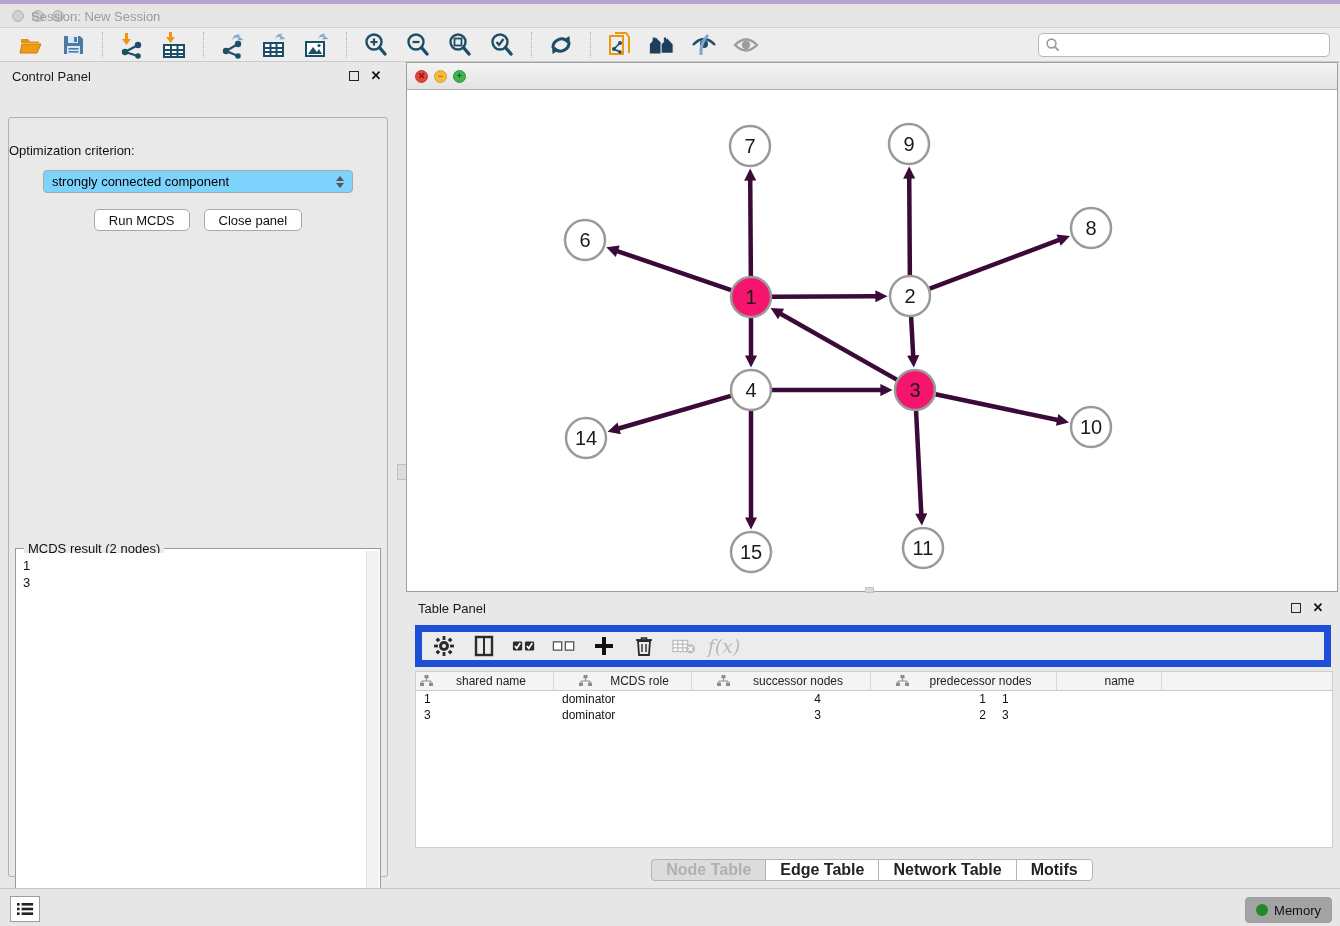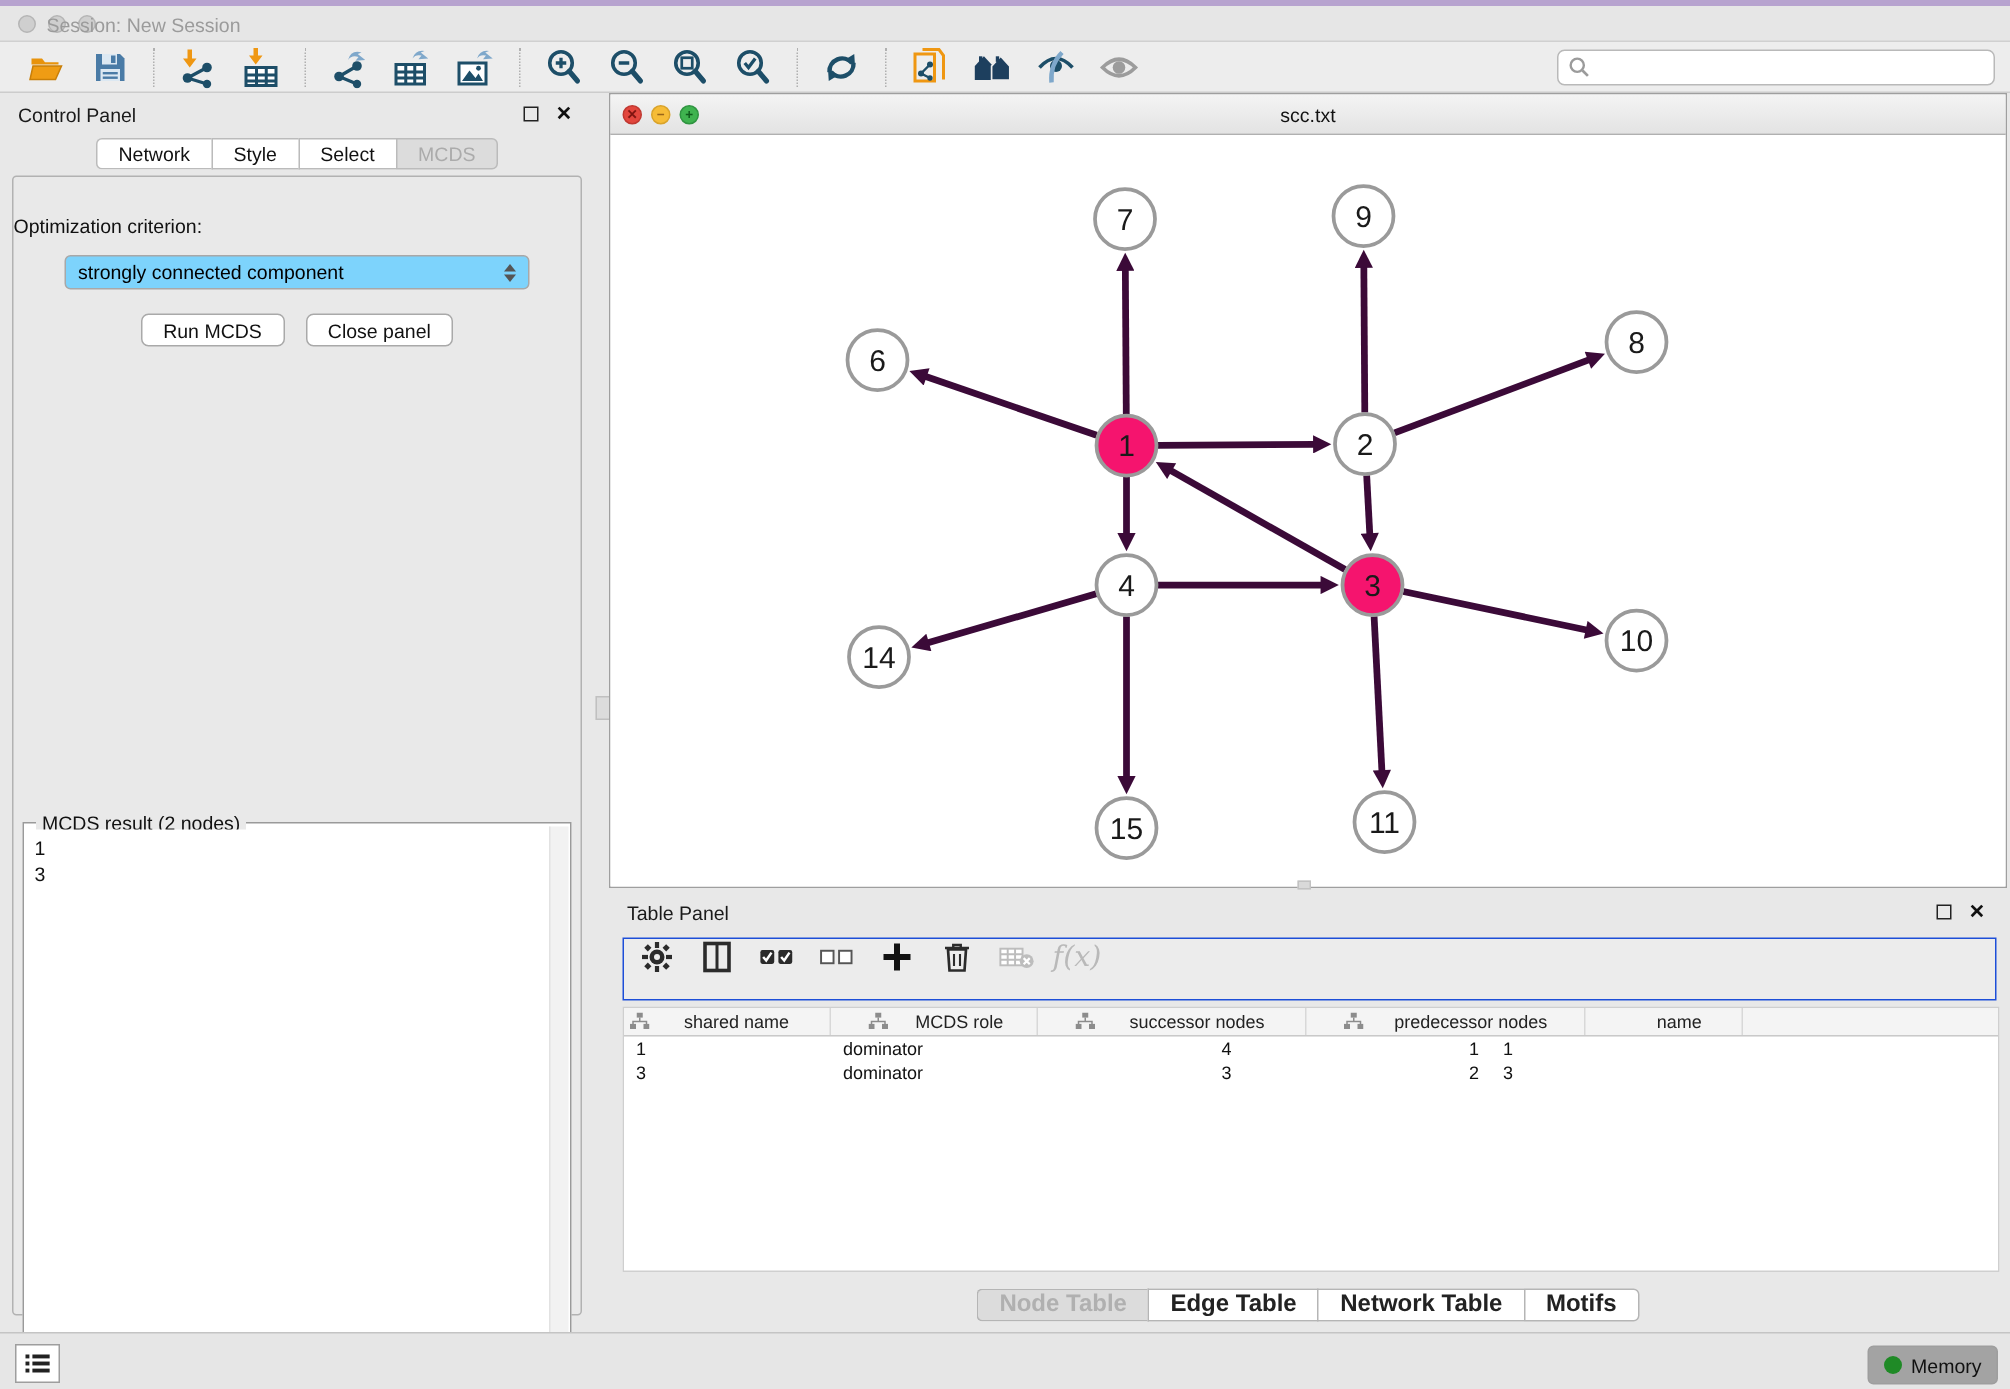--- a/index.html
+++ b/index.html
@@ -63,21 +63,21 @@
   .mac.yellow { background:#f6b included; }
   .mac.yellow { background:#f6bc37; border:1px solid #d9a32a; color:#99651a; }
   .mac.green { background:#3fb climbing; }
   .mac.green { background:#3fb34f; border:1px solid #2f9440; color:#0f5c1c; }
   .net-title { flex:1; text-align:center; font-size:13px; color:#111; }
   .net-canvas { position:absolute; left:0; top:27px; width:930px; height:501px; background:#fff; }
   .net-grip { position:absolute; left:458px; bottom:-2px; width:9px; height:6px; background:#d9d9d9; border:1px solid #c2c2c2; }
 
   
   .tpanel { position:absolute; left:406px; top:594px; width:932px; height:294px; background:#e8e8e8; }
-  .tp-toolbar { position:absolute; left:9px; top:31px; width:916px; height:42px; background:#ececec; border:1px solid #1d4ed8; display:flex; align-items:flex-start; padding-left:10px; gap:16px; }
+  .tp-toolbar { position:absolute; left:9px; top:31px; width:916px; height:42px; background:#ececec; border:7px solid #1d4ed8; display:flex; align-items:center; padding-left:10px; gap:16px; }
   .tp-ico { width:24px; height:24px; display:flex; align-items:center; justify-content:center; cursor:pointer; }
   .fx { font-family:"DejaVu Serif",serif; font-style:italic; font-size:19px; color:#b9b9b9; }
   .tgrid { position:absolute; left:9px; top:77px; width:918px; height:177px; background:#fff; border:1px solid #cfcfcf; overflow:hidden; }
   .thead { display:flex; height:19px; background:#f4f4f4; border-bottom:1px solid #c9c9c9;gap:21px; }
   .th { display:flex; align-items:center; font-size:12px; color:#222; border-right:1px solid #d8d8d8; padding:0 4px; }
   .th .lbl { flex:1; text-align:center; }
   .trow { display:flex; height:16px; align-items:center; }
   .td { font-size:12px; color:#111; padding:0 8px; overflow:hidden; white-space:nowrap; }
   .td.num { text-align:right; }
   .tree-ico { width:13px; height:12px; flex:0 0 13px; }
@@ -263,26 +263,20 @@
     <div class="panel-head">
       <span>Control Panel</span>
       <span class="sp"></span>
       <span class="mini-ico">
           <span class="float-sq"></span>
         </span>
       <span class="mini-ico">
           <span class="x-glyph">✕</span>
         </span>
     </div>
-    <div class="tabs-row" id="cp-tabs">
-        <div class="tab">Network</div>
-        <div class="tab">Style</div>
-        <div class="tab">Select</div>
-        <div class="tab active">MCDS</div>
-      </div>
     <div class="cpanel-body">
       <div class="opt-label">Optimization criterion:</div>
       <div class="dropdown">
         <span>strongly connected component</span>
         <span class="sp"></span>
         <span class="spinner">
             <i class="up"></i>
             <i class="dn"></i>
           </span>
       </div>
@@ -303,21 +297,20 @@
       <div class="grip"></div>
     </div>
 
   <div class="netframe">
     <div class="net-titlebar">
       <div class="mac-btns">
         <div class="mac red">✕</div>
         <div class="mac yellow">−</div>
         <div class="mac green">+</div>
       </div>
-      <div class="net-title">scc.txt</div>
     </div>
     <div class="net-canvas">
       <svg id="graph-svg" width="930" height="501" viewBox="0 0 930 501">
           <defs>
             <marker id="arrow" viewBox="0 0 10 10" refX="0.5" refY="5" markerWidth="3" markerHeight="2.7" orient="auto">
               <path d="M0 0 L10 5 L0 10 Z" fill="#3b0a38"></path>
             </marker>
           </defs>
           <line x1="343.860930201927" y1="186.00046049097114" x2="343.22516062545157" y2="89.99925444318959" stroke="#3b0a38" stroke-width="4.5" marker-end="url(#arrow)"></line>
           <line x1="324.13828360996655" y1="200.18001304679575" x2="210.15706463148274" y2="161.04188363852117" stroke="#3b0a38" stroke-width="4.5" marker-end="url(#arrow)"></line>

